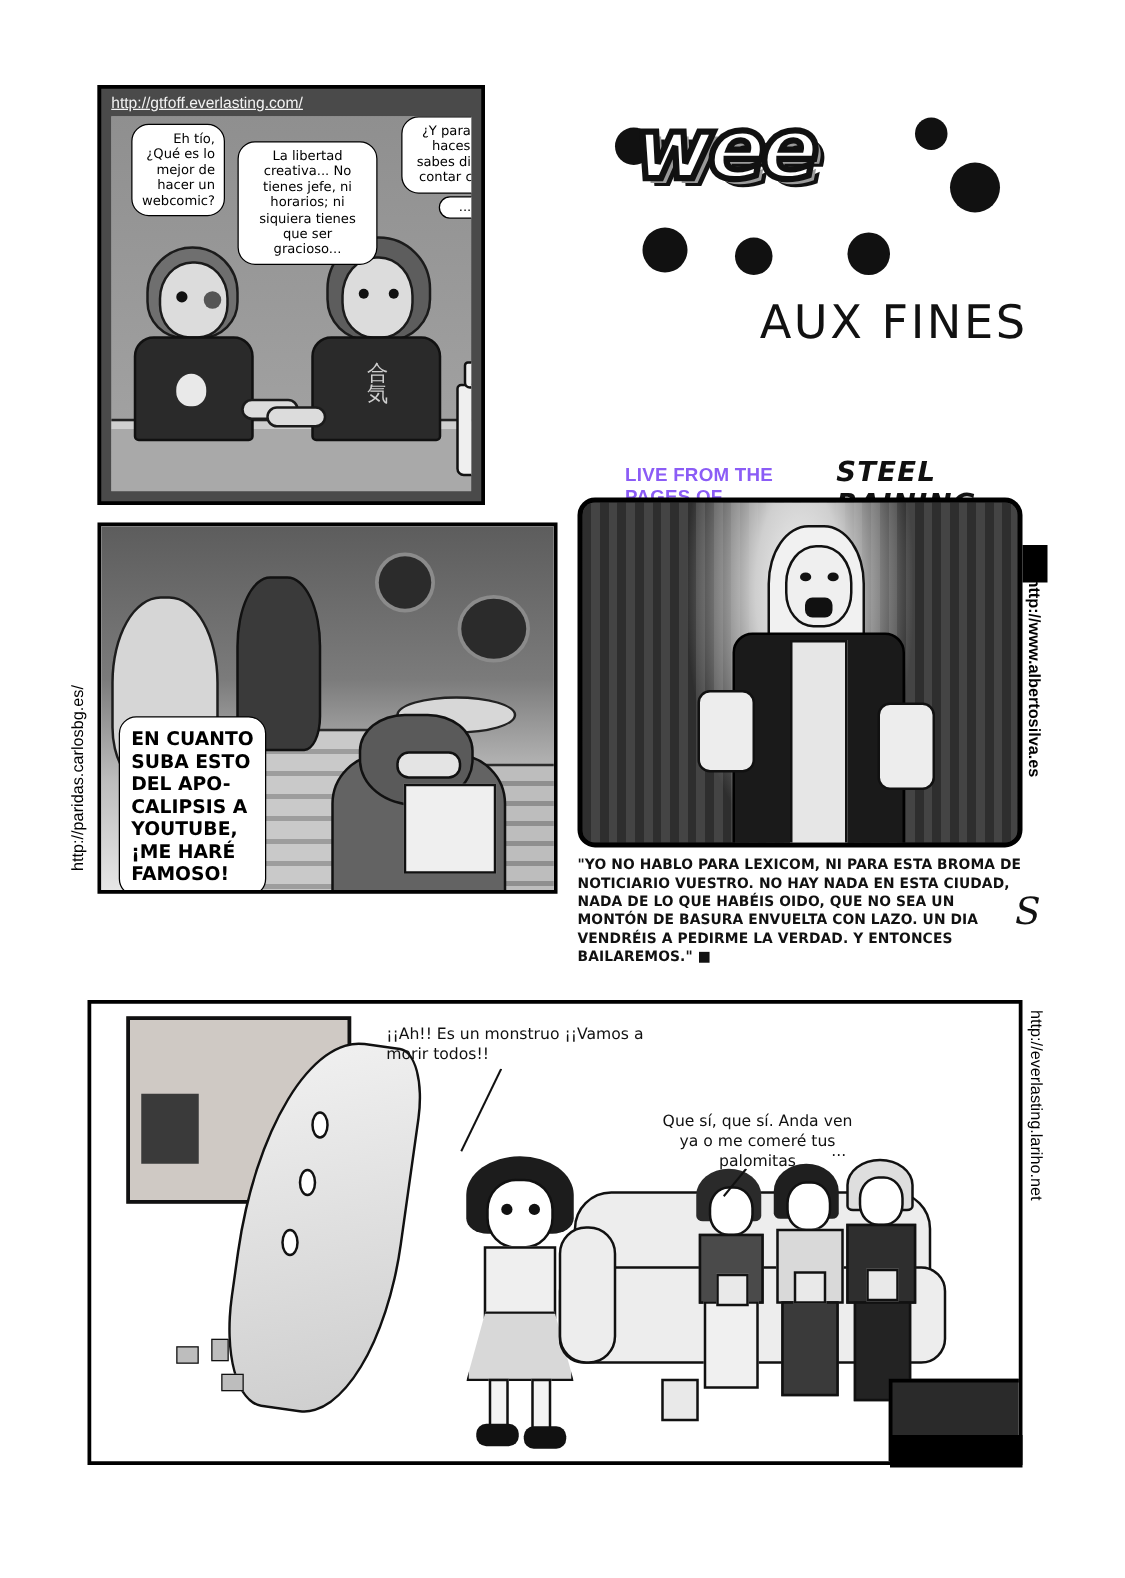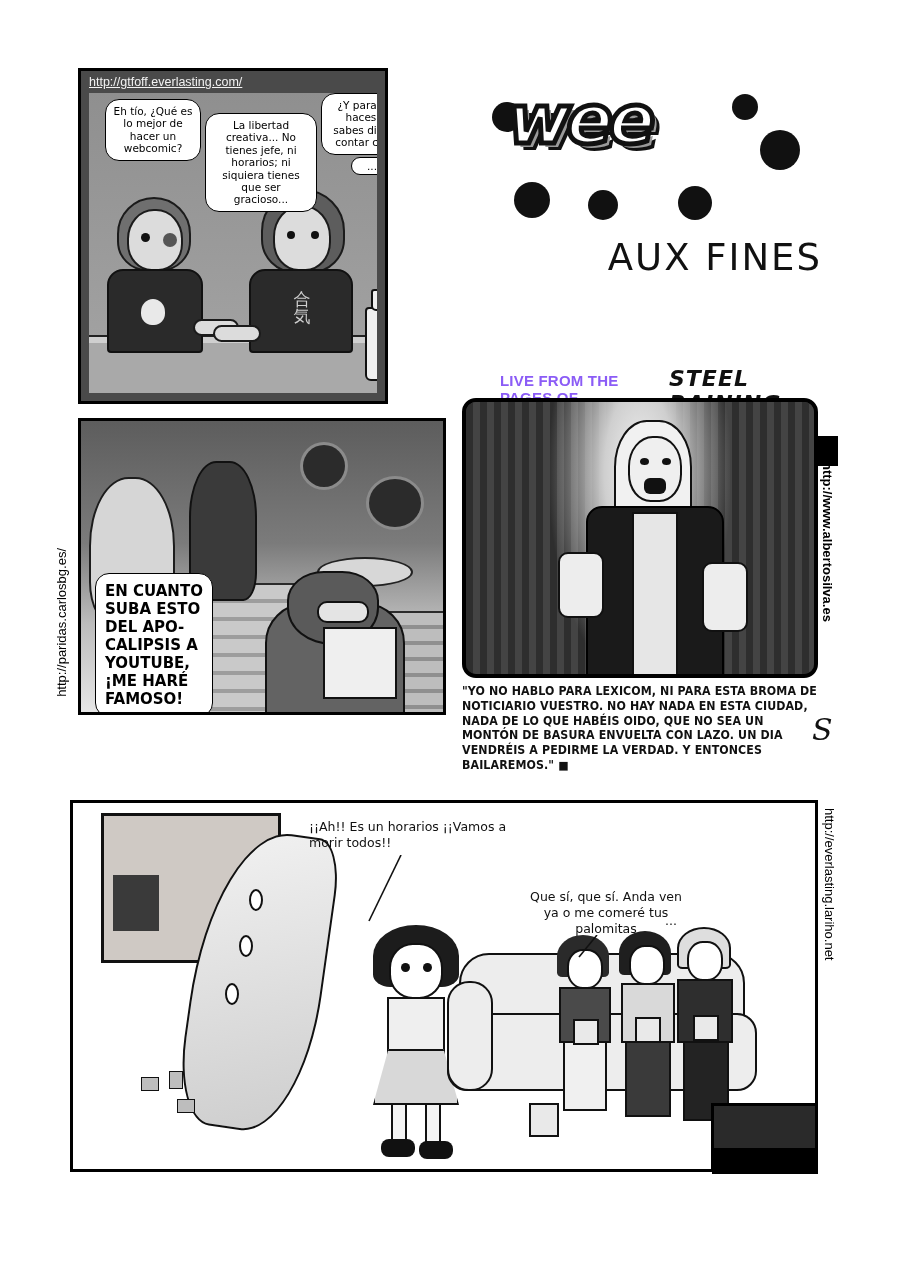--- a/index.html
+++ b/index.html
@@ -201,24 +201,24 @@
       <div class="ch-eye" style="left:198px;top:138px;width:8px;height:8px;"></div>
       <div class="ch-eye" style="left:222px;top:138px;width:8px;height:8px;"></div>
       <div class="ch-body" style="left:160px;top:176px;width:104px;height:84px;"></div>
       <div style="position:absolute;left:196px;top:198px;width:34px;height:34px;color:#cfcfcf;
                   font-size:17px;text-align:center;line-height:17px;font-family:'DejaVu Sans',sans-serif;">合<br>気</div>
       <div class="ch-arm" style="left:124px;top:232px;width:48px;height:17px;"></div>
 
       <div class="bottle" style="left:276px;top:214px;width:22px;height:74px;"></div>
       <div class="bottle" style="left:282px;top:196px;width:10px;height:22px;"></div>
 
-      <div class="bubble" style="left:16px;top:6px;width:96px;">
+      <div class="bubble" style="left:16px;top:6px;width:75px;text-align:right;">
         <span>Eh tío, ¿Qué es lo mejor de hacer un webcomic?</span>
       </div>
-      <div class="bubble" style="left:116px;top:20px;width:112px;">
+      <div class="bubble" style="left:101px;top:20px;width:112px;">
         <span>La libertad creativa... No tienes jefe, ni horarios; ni siquiera tienes que ser gracioso...</span>
       </div>
       <div class="bubble" style="left:232px;top:0px;width:108px;">
         <span>¿Y para qué lo haces si no sabes dibujar ni contar chistes?</span>
       </div>
       <div class="bubble" style="left:262px;top:64px;width:42px;padding:2px 4px;">
         <span>...</span>
       </div>
 
     </div>
@@ -348,21 +348,21 @@
 
     <div style="position:absolute;left:456px;top:300px;width:30px;height:34px;background:#e9e9e9;border:2px solid #111;"></div>
     <div style="position:absolute;left:500px;top:216px;width:26px;height:26px;background:#e9e9e9;border:2px solid #111;"></div>
     <div style="position:absolute;left:562px;top:214px;width:26px;height:26px;background:#e9e9e9;border:2px solid #111;"></div>
     <div style="position:absolute;left:620px;top:212px;width:26px;height:26px;background:#e9e9e9;border:2px solid #111;"></div>
 
     <div class="tv" style="left:638px;top:300px;width:110px;height:72px;"></div>
 
     <div style="position:absolute;left:236px;top:16px;width:210px;font-size:12.5px;line-height:1.28;
                 font-family:'DejaVu Sans',sans-serif;color:#111;">
-      <span>¡¡Ah!! Es un horarios ¡¡Vamos a morir todos!!</span>
+      <span>¡¡Ah!! Es un monstruo ¡¡Vamos a morir todos!!</span>
     </div>
     <svg style="position:absolute;left:292px;top:52px;width:40px;height:70px;">
       <line x1="36" y1="0" x2="4" y2="66" stroke="#111" stroke-width="1.6"></line>
     </svg>
 
     <div style="position:absolute;left:448px;top:86px;width:170px;font-size:12.5px;line-height:1.28;
                 font-family:'DejaVu Sans',sans-serif;color:#111;text-align:center;">
       <span>Que sí, que sí. Anda ven ya o me comeré tus palomitas</span>
     </div>
     <svg style="position:absolute;left:500px;top:132px;width:30px;height:26px;">

